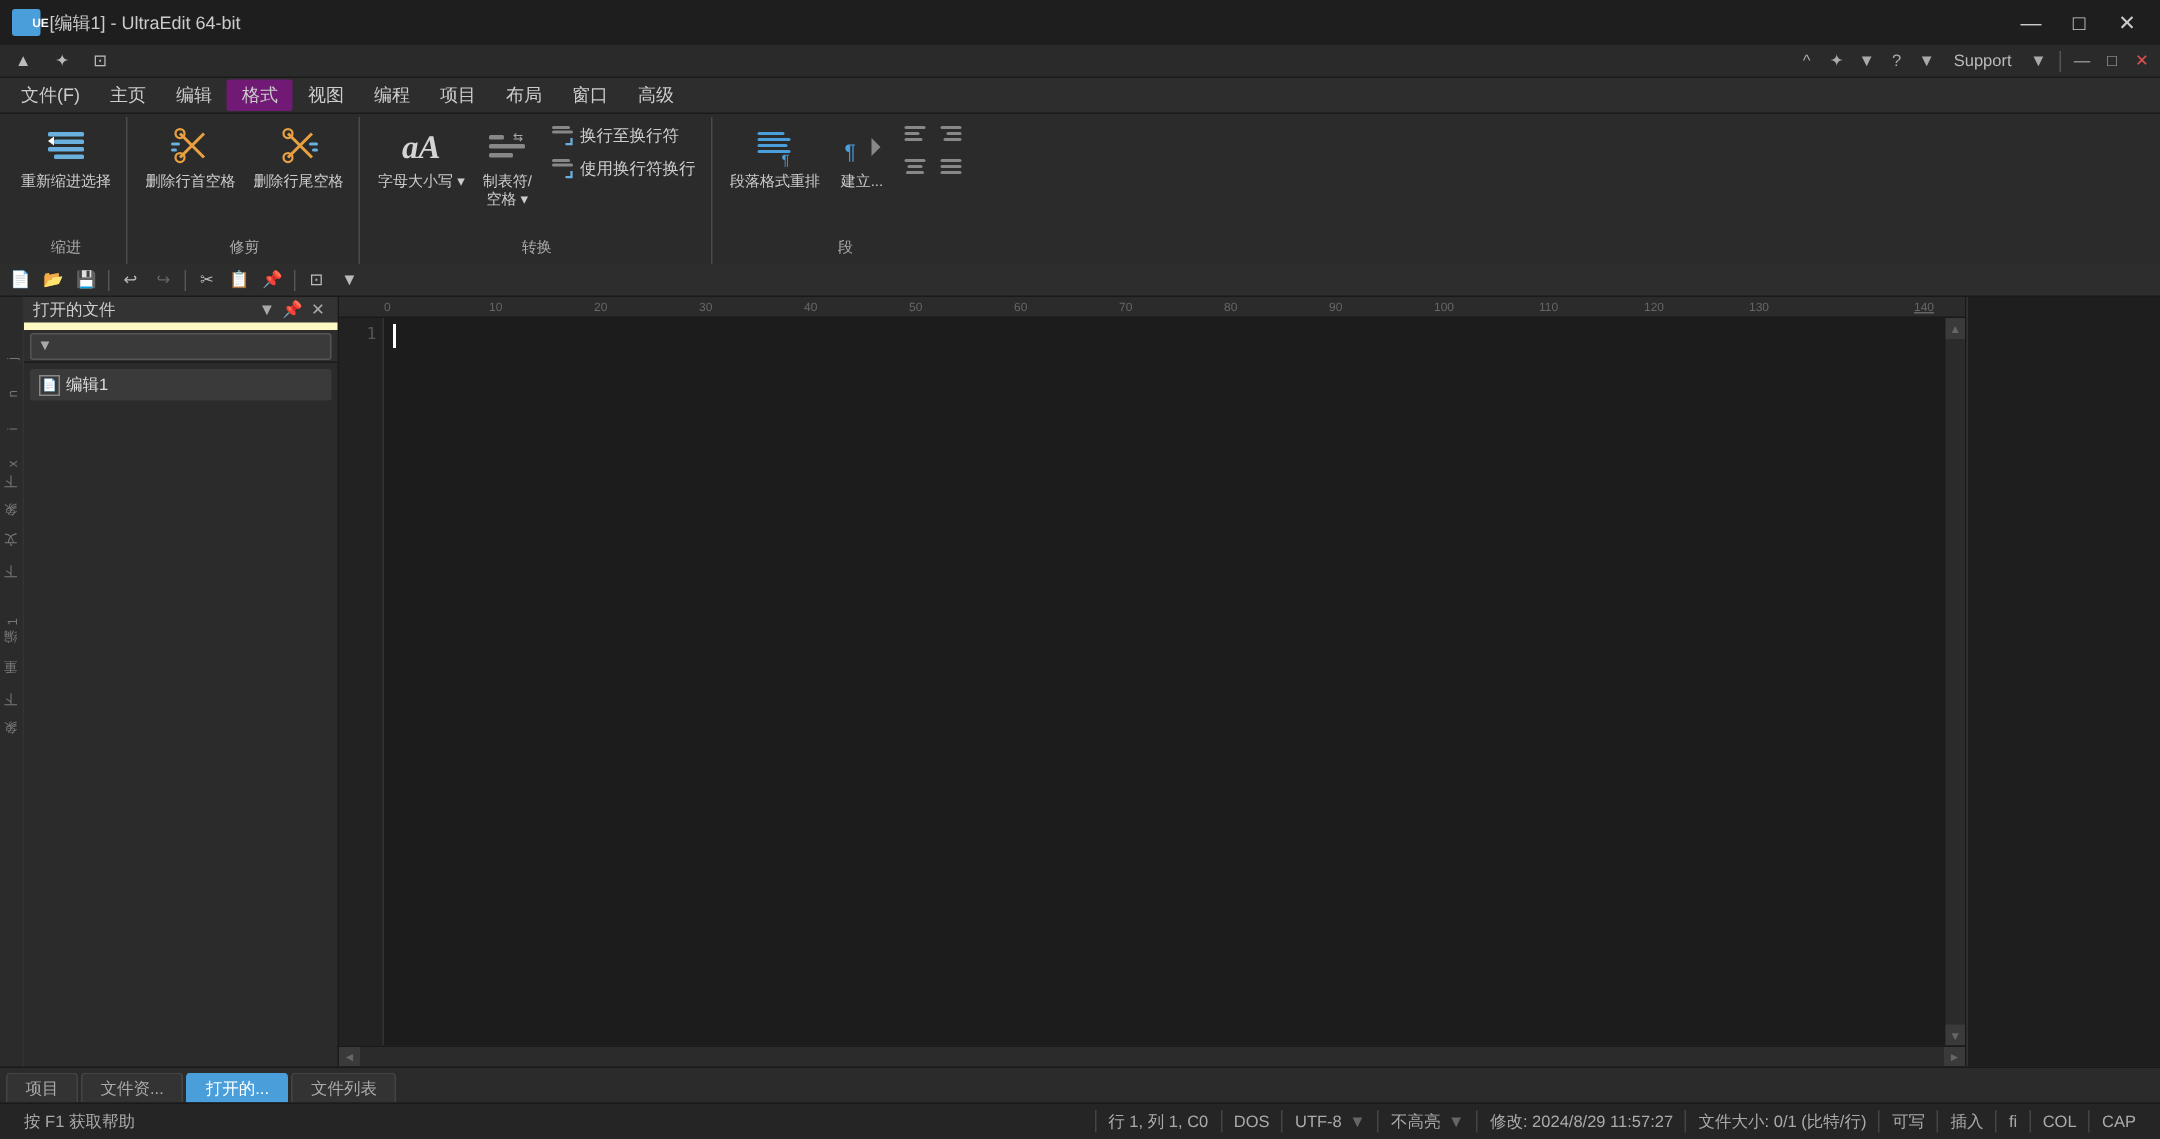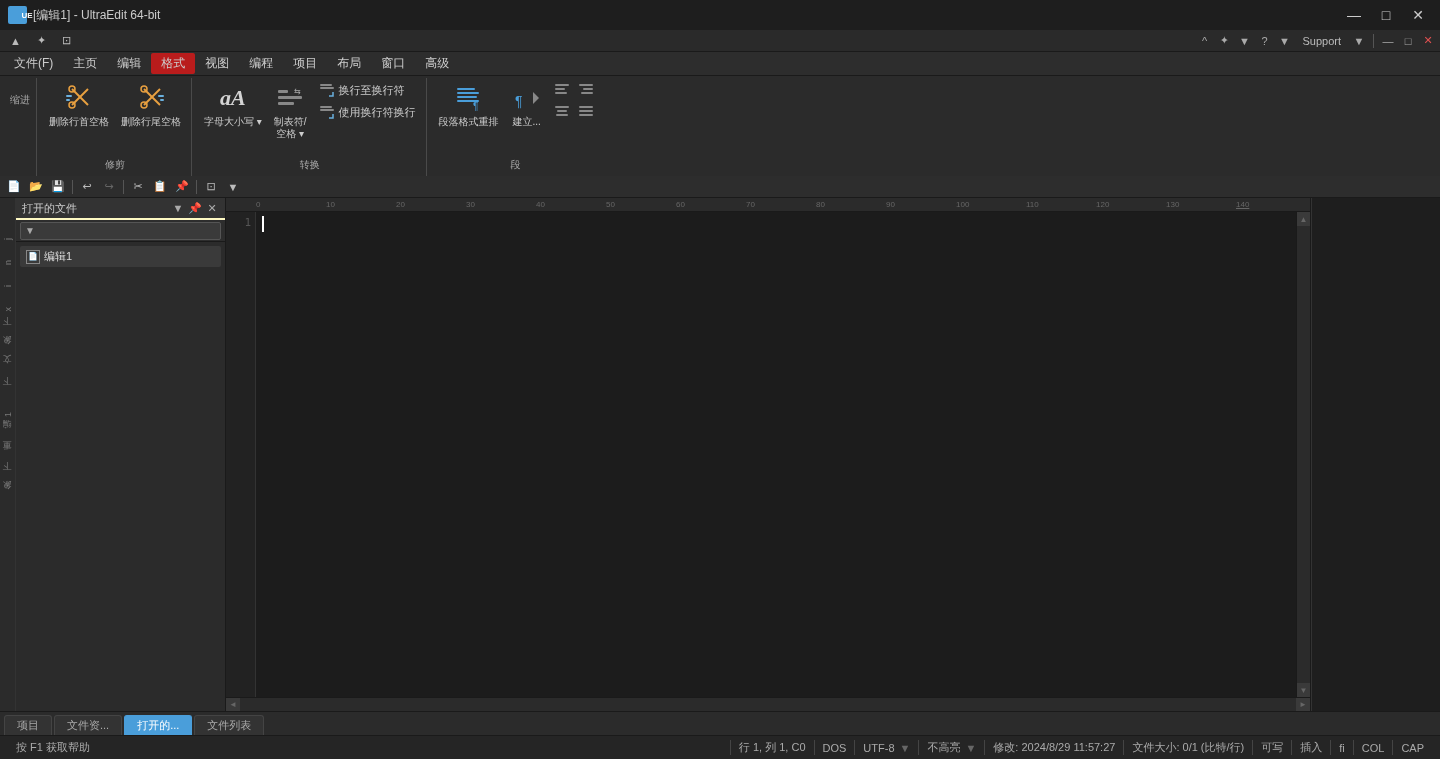--- a/index.html
+++ b/index.html
@@ -58,21 +58,21 @@
       padding: 0 4px;
       border-bottom: 1px solid #1a1a1a;
     }
     .menu-item {
       padding: 2px 10px;
       color: #ccc;
       cursor: pointer;
       font-size: 12px;
       border-radius: 2px;
     }
-    .menu-item.active { background: #b91c1c; }
+    .menu-item.active { background: #701a75; }
 
     
     #ribbon {
       display: flex;
       flex-direction: row;
       align-items: stretch;
       padding: 2px 4px 0;
       gap: 2px;
       height: 100px;
     }
@@ -165,21 +165,21 @@
       flex-direction: column;
       flex-shrink: 0;
     }
     #left-panel-header {
       height: 22px;
       background: #333;
       display: flex;
       align-items: center;
       justify-content: space-between;
       padding: 0 6px;
-      border-bottom: 2px solid #fef9c3;
+      border-bottom: 5px solid #fef9c3;
     }
     #left-panel-header .panel-title {
       font-size: 11px;
       color: #ccc;
     }
     #left-panel-header .panel-icons {
       display: flex;
       gap: 3px;
     }
     #left-panel-body {
@@ -574,20 +574,34 @@
     <div class="menu-item">编程</div>
     <div class="menu-item">项目</div>
     <div class="menu-item">布局</div>
     <div class="menu-item">窗口</div>
     <div class="menu-item">高级</div>
   </div>
 
   <div id="ribbon">
 
     <div class="ribbon-group">
+      <div class="ribbon-group-content">
+        <div class="ribbon-btn">
+          <div class="icon-area">
+            <svg width="28" height="28" viewBox="0 0 28 28">
+              <rect x="2" y="4" width="24" height="3" fill="#6ab0de" rx="1"></rect>
+              <rect x="6" y="9" width="20" height="3" fill="#6ab0de" rx="1"></rect>
+              <rect x="2" y="14" width="24" height="3" fill="#6ab0de" rx="1"></rect>
+              <rect x="6" y="19" width="20" height="3" fill="#6ab0de" rx="1"></rect>
+              <polygon points="2,10 6,7 6,13" fill="#fff"></polygon>
+            </svg>
+          </div>
+          <div class="btn-label">重新缩进选择</div>
+        </div>
+      </div>
       <div class="ribbon-group-label">缩进</div>
     </div>
 
     <div class="ribbon-group">
       <div class="ribbon-group-content">
         <div class="ribbon-btn">
           <div class="icon-area">
             <svg width="30" height="30" viewBox="0 0 30 30">
               <line x1="8" y1="6" x2="24" y2="22" stroke="#e8a040" stroke-width="2"></line>
               <line x1="8" y1="22" x2="24" y2="6" stroke="#e8a040" stroke-width="2"></line>
@@ -802,21 +816,21 @@
             <span class="ruler-tick" style="left:280px;">40</span>
             <span class="ruler-tick" style="left:350px;">50</span>
             <span class="ruler-tick" style="left:420px;">60</span>
             <span class="ruler-tick" style="left:490px;">70</span>
             <span class="ruler-tick" style="left:560px;">80</span>
             <span class="ruler-tick" style="left:630px;">90</span>
             <span class="ruler-tick" style="left:700px;">100</span>
             <span class="ruler-tick" style="left:770px;">110</span>
             <span class="ruler-tick" style="left:840px;">120</span>
             <span class="ruler-tick" style="left:910px;">130</span>
-            <span class="ruler-tick" style="left:980px;text-decoration:underline;">140</span>
+            <span class="ruler-tick" style="left:1020px;text-decoration:underline;">140</span>
           </div>
         </div>
 
         <div id="editor-main">
           <div id="line-numbers">
             <div>1</div>
           </div>
           <div id="editor-text">
             <div id="cursor-line"></div>
           </div>

